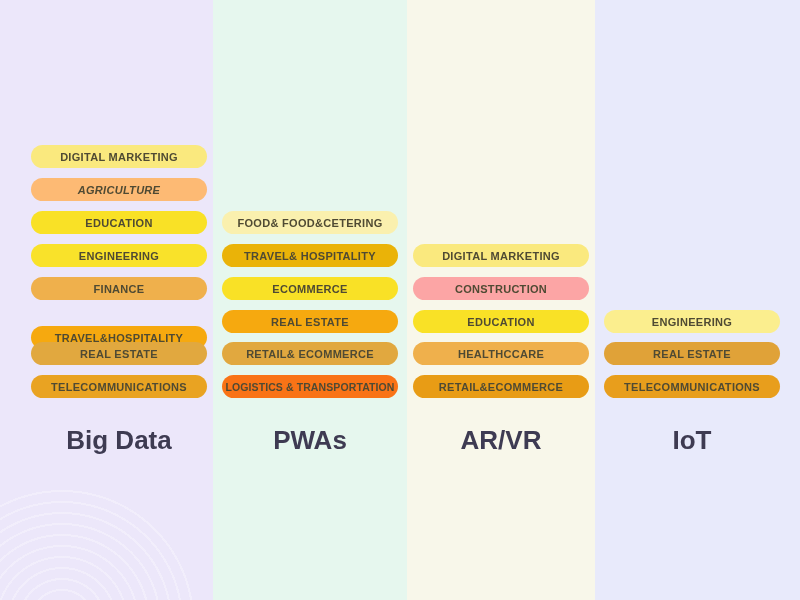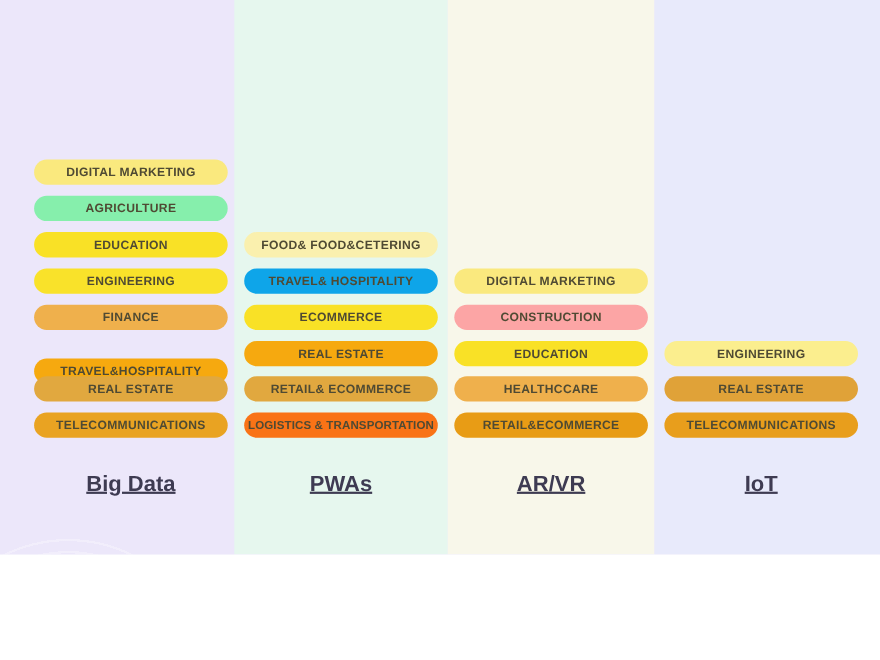--- a/index.html
+++ b/index.html
@@ -1,21 +1,21 @@
 <!DOCTYPE html>
 <html><head>
 <meta charset="utf-8">
 <style>
   html, body { margin: 0; padding: 0; }
   body { font-family: "Liberation Sans", sans-serif; background: #ffffff; }
 
   .stage {
     position: relative;
     width: 800px;
-    height: 504px;
+    height: 600px;
     overflow: hidden;
     background: #ECE7FA;
   }
 
   .band {
     position: absolute;
     top: 0;
     height: 100%;
   }
 
@@ -52,43 +52,42 @@
     white-space: nowrap;
     line-height: 1;
     padding-top: 1px;
   }
 
   .col-label {
     position: absolute;
     top: 424px;
     width: 176px;
     text-align: center;
-    font-size: 20px;
+    font-size: 26px;
     font-weight: 600;
     color: #3E3B52;
     line-height: 32px;
-    text-decoration: underline;
   }
 </style>
 </head>
 <body>
 
 <div class="stage">
   <div id="bands">
       <div class="band" style="left: 0px; width: 213px; background: rgb(236, 231, 250);"></div>
       <div class="band" style="left: 213px; width: 194px; background: rgb(230, 247, 238);"></div>
       <div class="band" style="left: 407px; width: 188px; background: rgb(248, 247, 234);"></div>
       <div class="band" style="left: 595px; width: 205px; background: rgb(232, 234, 251);"></div>
     </div>
   <div class="rings"></div>
   <div id="content">
       <div class="pill" style="left: 31px; top: 145px; background: rgb(250, 233, 126);">
         <span class="pill-label">DIGITAL MARKETING</span>
       </div>
-      <div class="pill" style="left: 31px; top: 178px; background: #86efac;">
+      <div class="pill" style="left: 31px; top: 178px; background: #fdba74; font-style: italic;">
         <span class="pill-label">AGRICULTURE</span>
       </div>
       <div class="pill" style="left: 31px; top: 211px; background: rgb(249, 225, 38);">
         <span class="pill-label">EDUCATION</span>
       </div>
       <div class="pill" style="left: 31px; top: 244px; background: rgb(249, 226, 42);">
         <span class="pill-label">ENGINEERING</span>
       </div>
       <div class="pill" style="left: 31px; top: 277px; background: rgb(239, 176, 76);">
         <span class="pill-label">FINANCE</span>
@@ -99,21 +98,21 @@
       <div class="pill" style="left: 31px; top: 342px; background: rgb(225, 168, 63);">
         <span class="pill-label">REAL ESTATE</span>
       </div>
       <div class="pill" style="left: 31px; top: 375px; background: rgb(233, 163, 34);">
         <span class="pill-label">TELECOMMUNICATIONS</span>
       </div>
       <div class="col-label" style="left: 31px;">Big Data</div>
       <div class="pill" style="left: 222px; top: 211px; background: rgb(250, 240, 174);">
         <span class="pill-label">FOOD&amp; FOOD&amp;CETERING</span>
       </div>
-      <div class="pill" style="left: 222px; top: 244px; background: #0ea5e9;">
+      <div class="pill" style="left: 222px; top: 244px; background: #eab308;">
         <span class="pill-label">TRAVEL&amp; HOSPITALITY</span>
       </div>
       <div class="pill" style="left: 222px; top: 277px; background: rgb(249, 225, 38);">
         <span class="pill-label">ECOMMERCE</span>
       </div>
       <div class="pill" style="left: 222px; top: 310px; background: rgb(246, 169, 15);">
         <span class="pill-label">REAL ESTATE</span>
       </div>
       <div class="pill" style="left: 222px; top: 342px; background: rgb(225, 168, 63);">
         <span class="pill-label">RETAIL&amp; ECOMMERCE</span>

